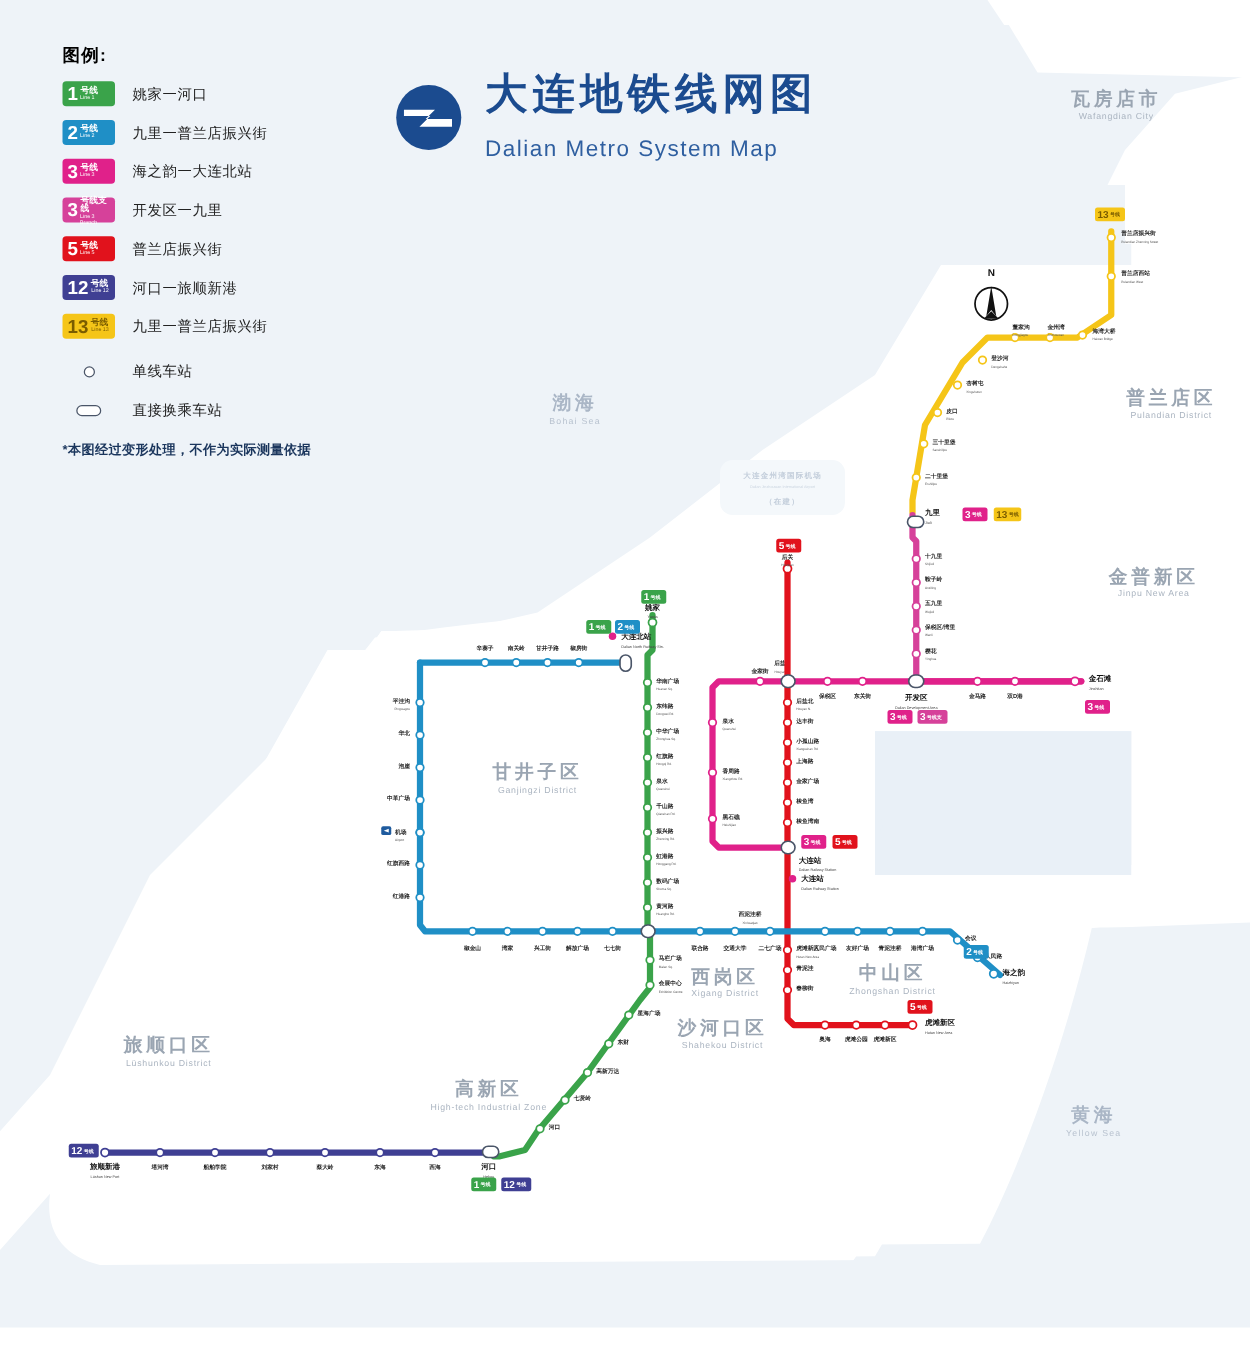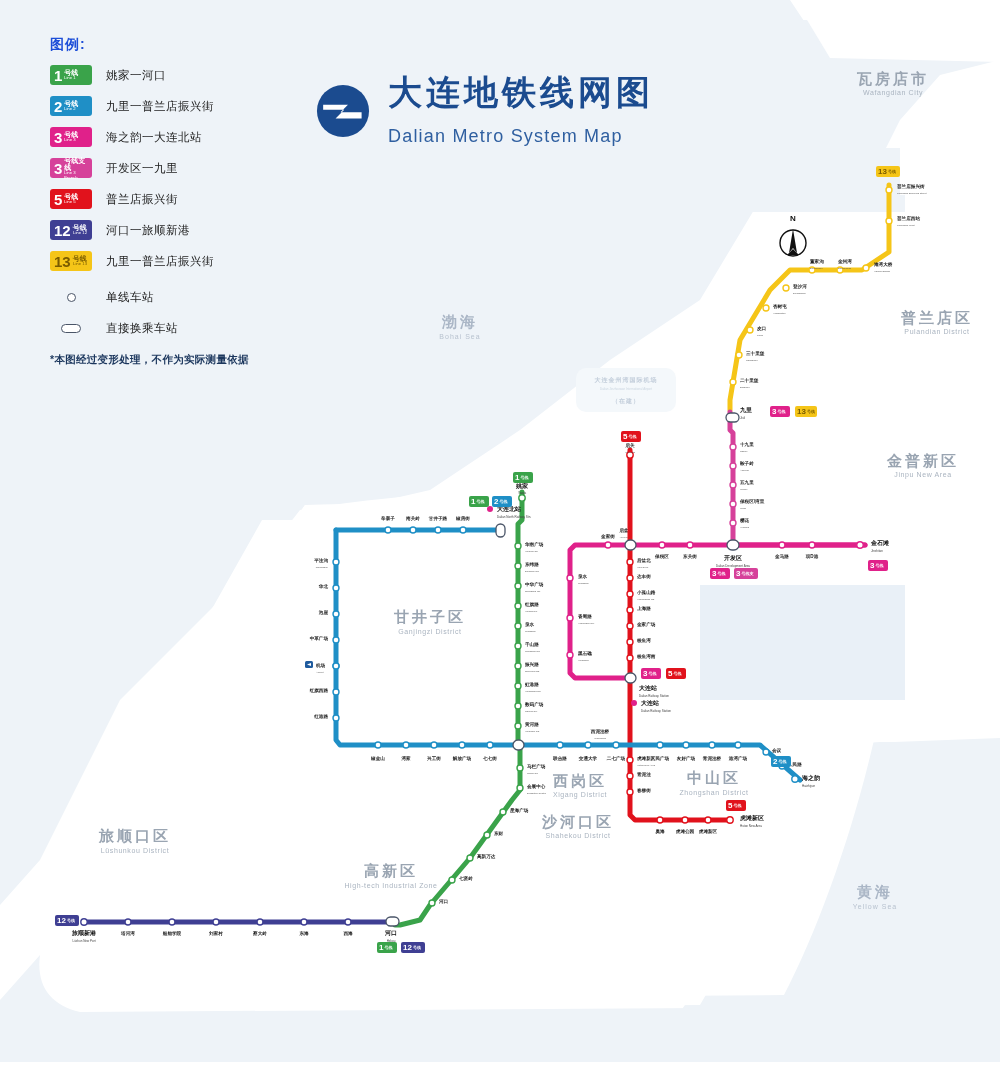--- a/index.html
+++ b/index.html
@@ -7,39 +7,39 @@
     width:1000px;height:1089px;
     background:#ffffff;
     font-family:"Liberation Sans","DejaVu Sans",sans-serif;
     overflow:hidden;position:relative;
   }
   #root{position:absolute;inset:0;background:#eef3f8;}
   svg#map{position:absolute;left:0;top:0;width:1000px;height:1089px;display:block;}
 
   
   #legend{position:absolute;left:50px;top:36px;width:270px;}
-  #legend .ltitle{font-size:14px;font-weight:bold;color:#1d4ed8;letter-spacing:1px;margin-bottom:10px;}
+  #legend .ltitle{font-size:14px;font-weight:bold;color:#000000;letter-spacing:1px;margin-bottom:10px;}
   .lrow{display:flex;align-items:center;height:22px;margin-bottom:9px;}
   .lbadge{
     width:42px;height:20px;border-radius:3px;color:#fff;
     display:flex;align-items:center;justify-content:flex-start;
     padding-left:4px;box-sizing:border-box;margin-right:14px;flex:0 0 auto;
   }
   .lbadge .num{font-size:15px;font-weight:bold;line-height:1;}
   .lbadge .sub{display:flex;flex-direction:column;margin-left:2px;line-height:1;}
   .lbadge .sub .cn{font-size:7px;font-weight:bold;}
   .lbadge .sub .en{font-size:4.5px;transform:scale(.95);transform-origin:left center;}
   .lrow .ltext{font-size:11.5px;color:#222;letter-spacing:.5px;}
   .lsym{width:42px;margin-right:14px;display:flex;justify-content:center;align-items:center;flex:0 0 auto;}
   .dot-sym{width:9px;height:9px;border:1.4px solid #4a5568;border-radius:50%;background:#fff;box-sizing:border-box;}
   .pill-sym{width:20px;height:9px;border:1.4px solid #4a5568;border-radius:5px;background:#fff;box-sizing:border-box;}
   #legend .note{font-size:10.5px;color:#1b365d;font-weight:bold;margin-top:14px;letter-spacing:.3px;}
 
   
-  #title{position:absolute;left:312px;top:74px;display:flex;align-items:center;}
+  #title{position:absolute;left:312px;top:57px;display:flex;align-items:center;}
   #logo{width:62px;height:62px;flex:0 0 auto;margin-right:14px;}
   #title .tblock{display:flex;flex-direction:column;justify-content:center;}
   #title .cn{font-size:34px;font-weight:bold;color:#1b4b8f;letter-spacing:4px;line-height:1.1;}
   #title .en{font-size:18px;color:#2f5fa0;letter-spacing:1.2px;line-height:1.2;margin-top:15px;}
 
   
   .sea-cn{font-size:15px;fill:#aab6c6;font-weight:bold;letter-spacing:3px;}
   .sea-en{font-size:7px;fill:#b8c2cf;letter-spacing:1px;}
   .dist-cn{font-size:15px;fill:#9aa5b2;font-weight:bold;letter-spacing:3px;}
   .dist-en{font-size:7px;fill:#aab4c0;letter-spacing:.6px;}

